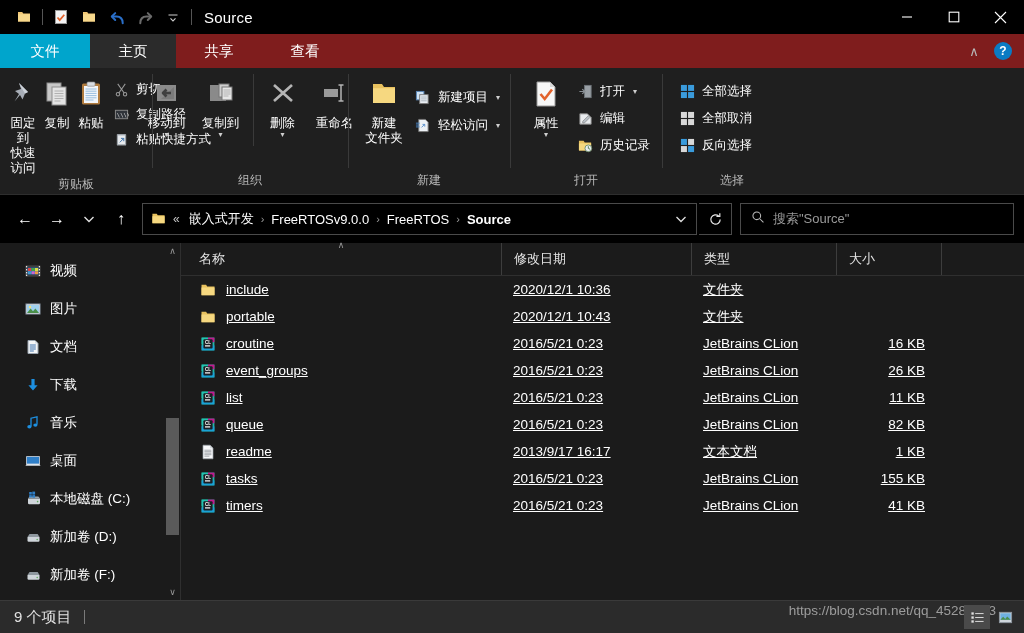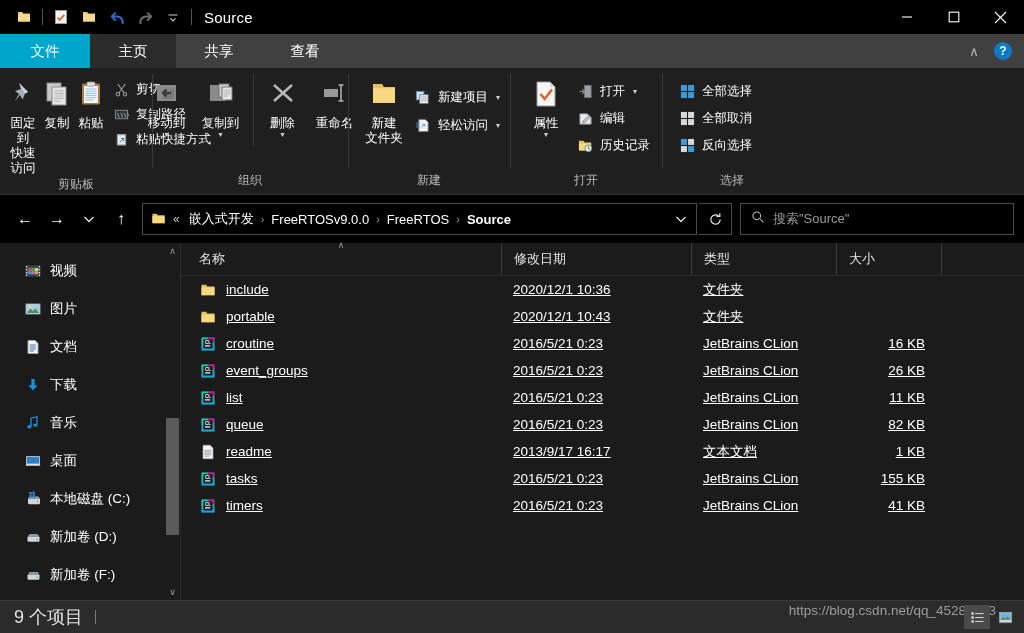--- a/index.html
+++ b/index.html
@@ -59,21 +59,21 @@
   }
   .win-btn {
     width: 47px; height: 34px;
     display: flex; align-items: center; justify-content: center;
     color: #ffffff;
   }
 
   
   .tabstrip {
     height: 34px;
-    background: #404040;
+    background: #7f1d1d;
     display: flex;
     align-items: stretch;
     flex: 0 0 auto;
     position: relative;
   }
   .tab {
     display: flex; align-items: center; justify-content: center;
     font-size: 14.5px;
     color: #ffffff;
     padding: 0 16px;
@@ -394,21 +394,21 @@
     height: 32px;
     background: #2b2b2b;
     border-top: 1px solid #3a3a3a;
     display: flex;
     align-items: center;
     padding-left: 14px;
     flex: 0 0 32px;
     position: relative;
   }
   .status-text {
-    font-size: 18px;
+    font-size: 15px;
     color: #e2e2e2;
   }
   .status-div {
     width: 1px; height: 14px;
     background: #7a7a7a;
     margin-left: 12px;
   }
   .view-btns {
     position: absolute;
     right: 6px; top: 0; bottom: 0;

